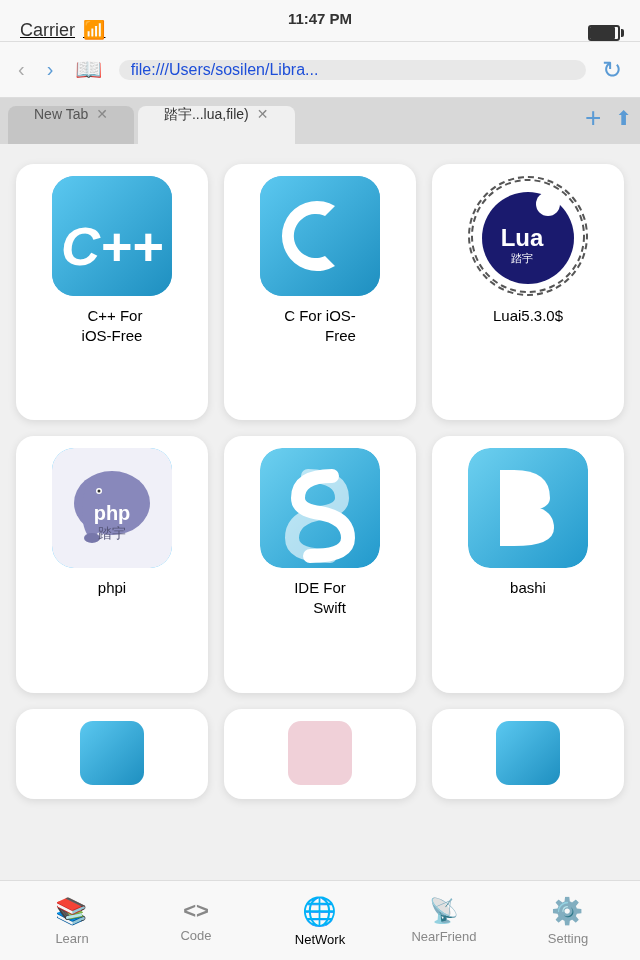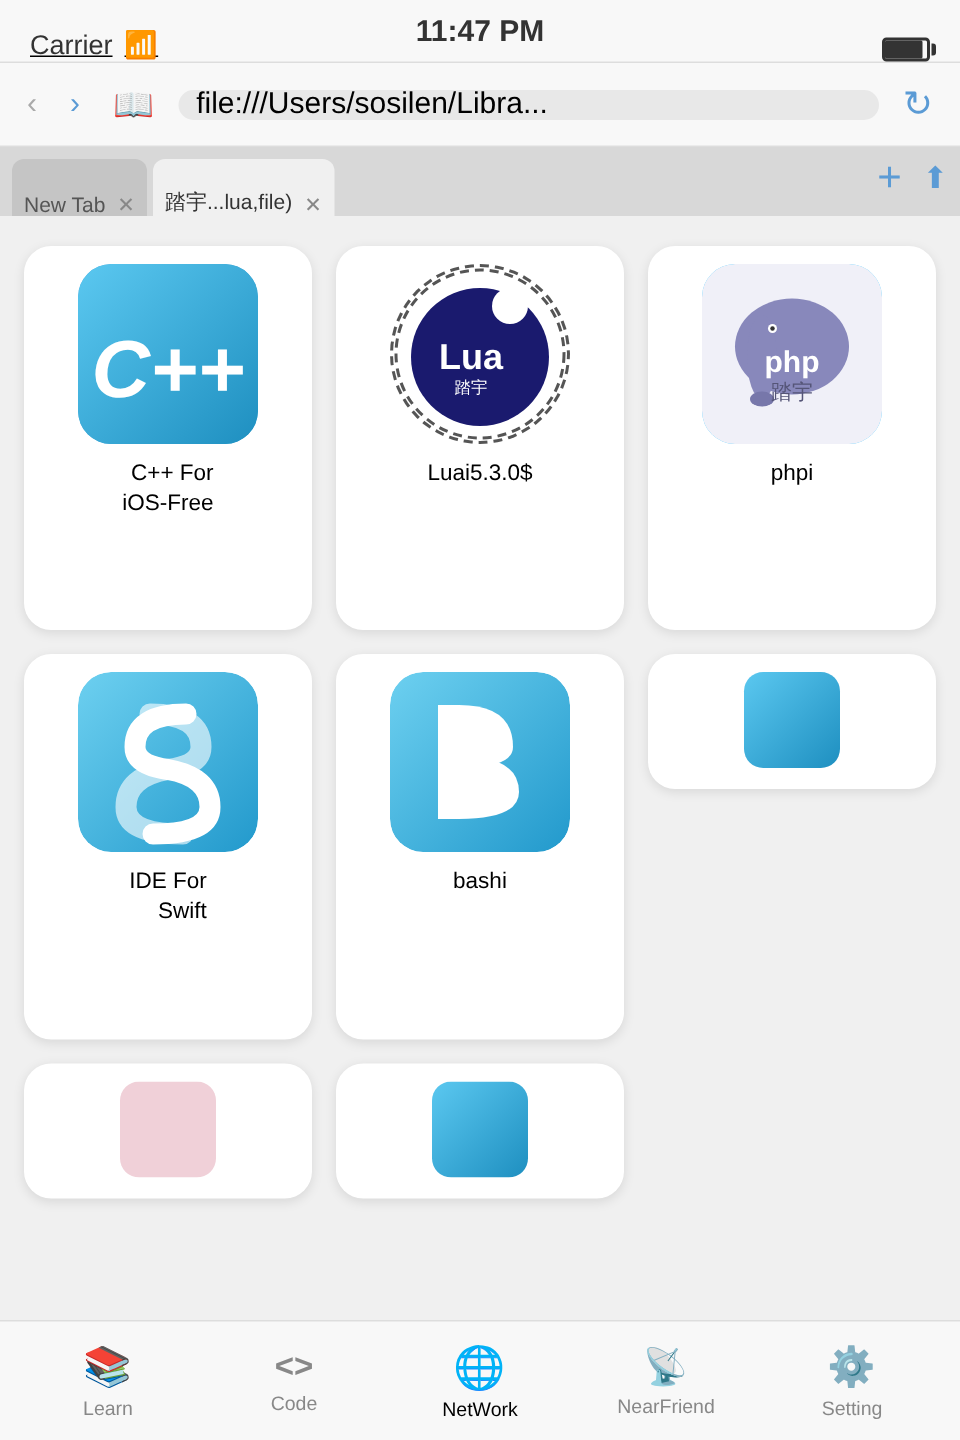--- a/index.html
+++ b/index.html
@@ -25,21 +25,21 @@
     }
     .status-carrier {
       font-size: 18px;
       font-weight: 500;
       color: #333;
       display: flex;
       align-items: center;
       gap: 8px;
     }
     .status-time {
-      font-size: 20px;
+      font-size: 15px;
       font-weight: 600;
       color: #333;
       position: absolute;
       left: 50%;
       transform: translateX(-50%);
       top: 10px;
     }
     .status-right {
       display: flex;
       align-items: center;
@@ -93,44 +93,44 @@
       padding: 4px 6px;
     }
     .url-bar {
       flex: 1;
       background: #e8e8e8;
       border-radius: 10px;
       height: 20px;
       display: flex;
       align-items: center;
       padding: 0 12px;
-      font-size: 20px;
-      color: #000000;
+      font-size: 16px;
+      color: #1d4ed8;
     }
     .refresh-btn {
       color: #5b9bd5;
       font-size: 22px;
       padding: 4px 6px;
     }
 
     
     .tabs-bar {
       background: #d8d8d8;
       height: 46px;
       display: flex;
       align-items: flex-end;
       padding: 0 8px;
       gap: 4px;
     }
     .tab {
       height: 38px;
       border-radius: 8px 8px 0 0;
       display: flex;
-      align-items: flex-end;
-      padding: 0 8px;
+      align-items: flex-start;
+      padding: 0 26px;
       font-size: 14px;
       position: relative;
       cursor: pointer;
       gap: 8px;
     }
     .tab.inactive {
       background: #c5c5c5;
       color: #555;
     }
     .tab.active {
@@ -299,20 +299,36 @@
             <stop offset="100%" style="stop-color:#1e8fc0"></stop>
           </linearGradient>
         </defs>
         <rect width="120" height="120" rx="22" fill="url(#gradCpp)"></rect>
         <text x="50%" y="62%" text-anchor="middle" dominant-baseline="middle" fill="white" font-size="54" font-weight="900" font-style="italic" font-family="Arial">C++</text>
       </svg>
     </div>
     <div class="app-label">C++ For<br>iOS-Free</div>
   </div>
 
+  <div class="app-item">
+    <div class="app-icon icon-c-ios">
+      <svg width="120" height="120" viewBox="0 0 120 120">
+        <defs>
+          <linearGradient id="gradC" x1="0%" y1="0%" x2="100%" y2="100%">
+            <stop offset="0%" style="stop-color:#5bc8f0"></stop>
+            <stop offset="100%" style="stop-color:#1e8fc0"></stop>
+          </linearGradient>
+        </defs>
+        <rect width="120" height="120" rx="22" fill="url(#gradC)"></rect>
+
+        <path d="M75,30 A35,35 0 1,0 75,90 L65,80 A22,22 0 1,1 65,40 Z" fill="white"></path>
+      </svg>
+    </div>
+    <div class="app-label">C For iOS-<br>Free</div>
+  </div>
 
   <div class="app-item">
     <div class="app-icon" style="background:white; border: 2px dashed #555; border-radius:50%;">
       <svg width="116" height="116" viewBox="0 0 116 116">
         <circle cx="58" cy="58" r="56" fill="none" stroke="#555" stroke-width="2" stroke-dasharray="6,4"></circle>
         <circle cx="58" cy="60" r="46" fill="#1a1a6e"></circle>
         <circle cx="78" cy="26" r="12" fill="white"></circle>
         <text x="52" y="68" text-anchor="middle" fill="white" font-size="24" font-weight="bold" font-family="Arial">Lua</text>
         <text x="52" y="84" text-anchor="middle" fill="white" font-size="11" font-family="Arial">踏宇</text>
       </svg>

